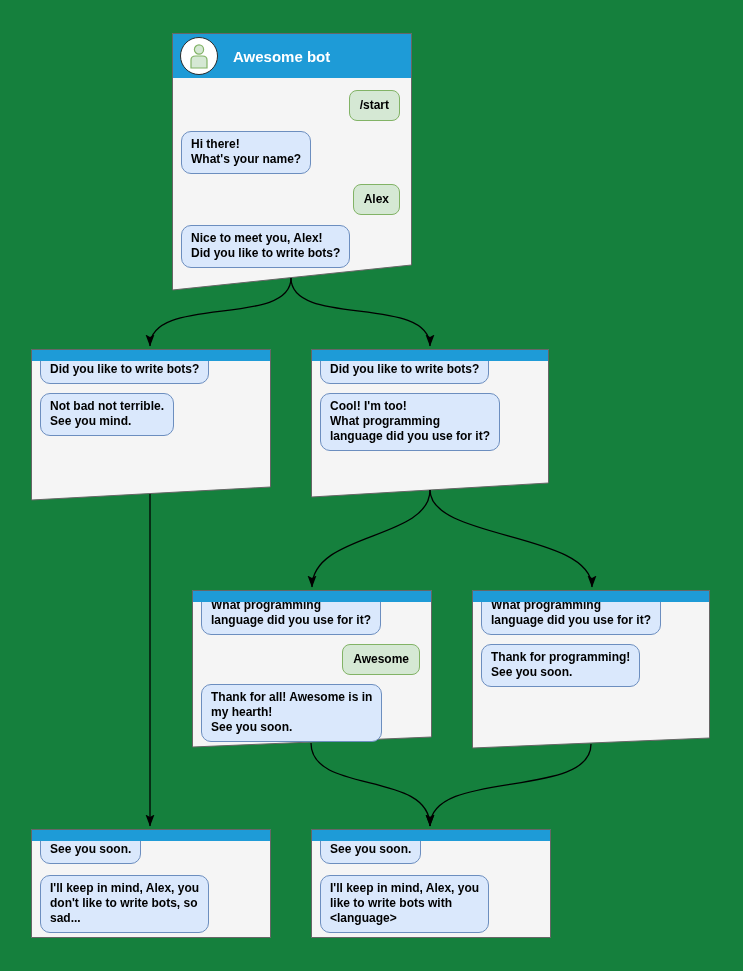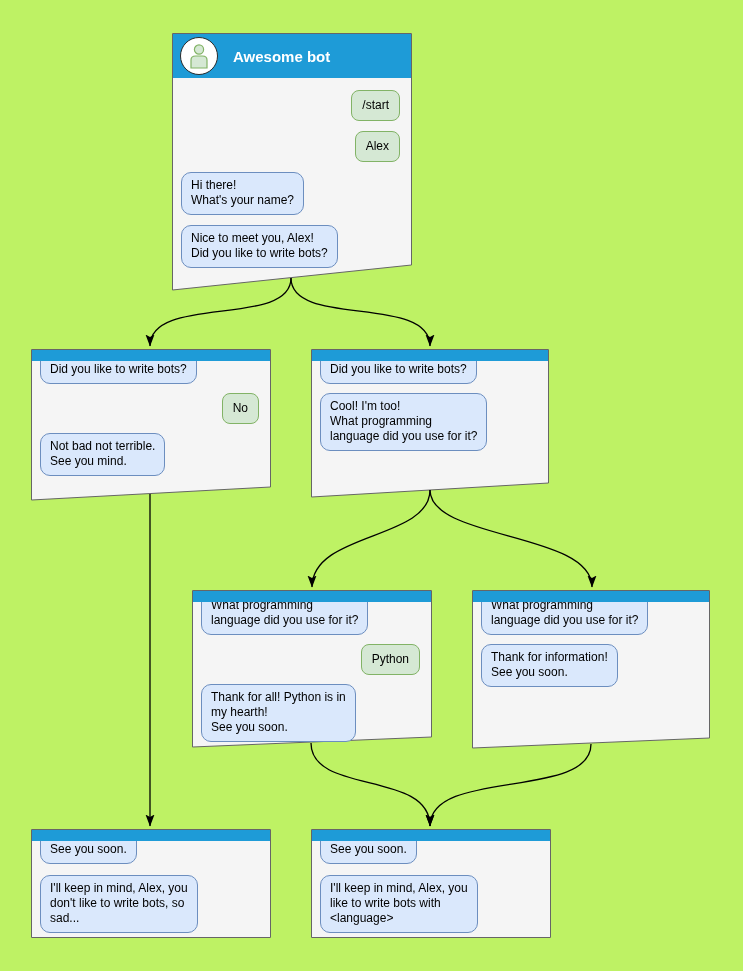--- a/index.html
+++ b/index.html
@@ -1,17 +1,17 @@
 <!DOCTYPE html>
 <html><head>
 <meta charset="utf-8">
 <style>
   html,body { margin:0; padding:0; background:#ffffff; }
   .canvas {
-    position:relative; width:743px; height:971px; background:#bef264;
+    position:relative; width:743px; height:971px; background:#15803d;
     font-family:"Liberation Sans", sans-serif; overflow:hidden;
   }
   svg.layer { position:absolute; left:0; top:0; z-index:1; }
 
   
   .hdr {
     position:absolute; background:#1E9BD7; z-index:3;
     display:flex; align-items:center;
   }
   .bar { position:absolute; background:#1E9BD7; z-index:3; }
@@ -25,21 +25,21 @@
   
   .content {
     position:absolute; z-index:2; display:flex; flex-direction:column;
     box-sizing:border-box;
   }
   .row { display:flex; }
   .row.bot  { justify-content:flex-start; margin-left:8px; }
   .row.user { justify-content:flex-end;  margin-right:11px; }
   .bubble {
     font-size:12px; line-height:15px; color:#000;
-    white-space:pre-line; box-sizing:border-box;
+    white-space:pre-line; box-sizing:border-box;font-weight:bold;
   }
   .bot-b {
     background:#DAE8FC; border:1px solid #6C8EBF; border-radius:10px;
     padding:5px 9px 6px 9px;
   }
   .user-b {
     background:#D5E8D4; border:1px solid #82B366; border-radius:8px;
     padding:7px 10px; min-width:29px;
   }
   .clip { border-top-left-radius:0; border-top-right-radius:0; }
@@ -79,40 +79,37 @@
         <path d="M3,25 L3,17 Q3,13 7.5,13 L14.5,13 Q19,13 19,17 L19,25 Z" fill="#D5E8D4" stroke="#82B366" stroke-width="1.2"></path>
         <circle cx="11" cy="6.5" r="4.6" fill="#D5E8D4" stroke="#82B366" stroke-width="1.2"></circle>
       </svg>
     </div>
     <div class="hdr-title">Awesome bot</div>
   </div>
   <div class="content" style="left:173px; top:78px; width:238px; padding-top:12px; gap:10px;">
     <div class="row user">
         <div class="bubble user-b">/start</div>
       </div>
-    <div class="row user">
-        <div class="bubble user-b">Alex</div>
-      </div>
     <div class="row bot">
         <div class="bubble bot-b">Hi there!
 What's your name?</div>
+      </div>
+    <div class="row user">
+        <div class="bubble user-b">Alex</div>
       </div>
     <div class="row bot">
         <div class="bubble bot-b">Nice to meet you, Alex!
 Did you like to write bots?</div>
       </div>
   </div>
 
   <div class="bar" style="left:32px; top:350px; width:238px; height:11px;"></div>
   <div class="content" style="left:32px; top:361px; width:238px; gap:9px;">
     <div class="row bot">
         <div class="bubble bot-b clip" style="margin-top:-5px;">Did you like to write bots?</div>
-      </div>
-    <div class="row user">
-        <div class="bubble user-b">No</div>
       </div>
     <div class="row bot">
         <div class="bubble bot-b">Not bad not terrible.
 See you mind.</div>
       </div>
   </div>
 
   <div class="bar" style="left:312px; top:350px; width:236px; height:11px;"></div>
   <div class="content" style="left:312px; top:361px; width:236px; gap:9px;">
     <div class="row bot">
@@ -125,37 +122,37 @@
       </div>
   </div>
 
   <div class="bar" style="left:193px; top:591px; width:238px; height:11px;"></div>
   <div class="content" style="left:193px; top:602px; width:238px; gap:9px;">
     <div class="row bot">
         <div class="bubble bot-b clip" style="margin-top:-10px;">What programming
 language did you use for it?</div>
       </div>
     <div class="row user">
-        <div class="bubble user-b">Python</div>
+        <div class="bubble user-b">Awesome</div>
       </div>
     <div class="row bot">
-        <div class="bubble bot-b">Thank for all! Python is in
+        <div class="bubble bot-b">Thank for all! Awesome is in
 my hearth!
 See you soon.</div>
       </div>
   </div>
 
   <div class="bar" style="left:473px; top:591px; width:236px; height:11px;"></div>
   <div class="content" style="left:473px; top:602px; width:236px; gap:9px;">
     <div class="row bot">
         <div class="bubble bot-b clip" style="margin-top:-10px;">What programming
 language did you use for it?</div>
       </div>
     <div class="row bot">
-        <div class="bubble bot-b">Thank for information!
+        <div class="bubble bot-b">Thank for programming!
 See you soon.</div>
       </div>
   </div>
 
   <div class="bar" style="left:32px; top:830px; width:238px; height:11px;"></div>
   <div class="content" style="left:32px; top:841px; width:238px; gap:11px;">
     <div class="row bot">
         <div class="bubble bot-b clip" style="margin-top:-5px;">See you soon.</div>
       </div>
     <div class="row bot">

